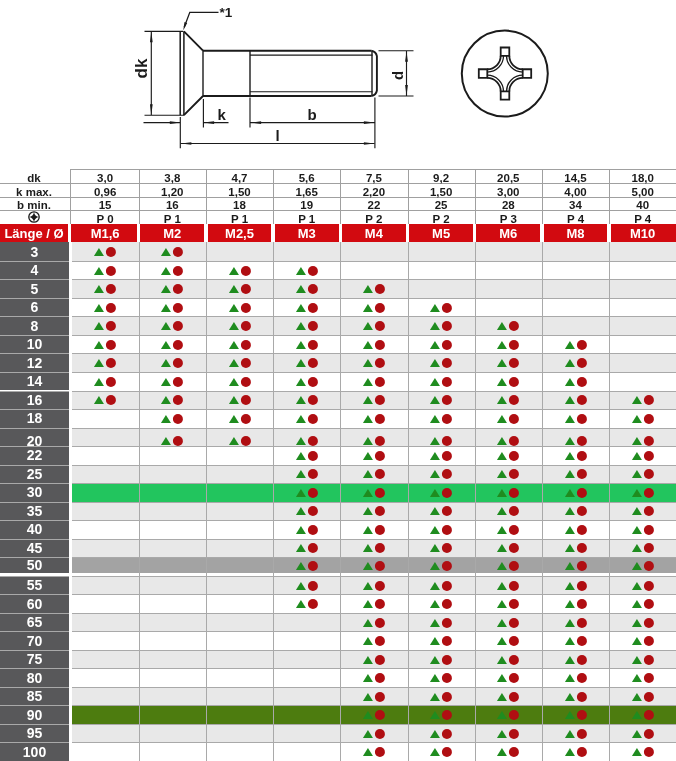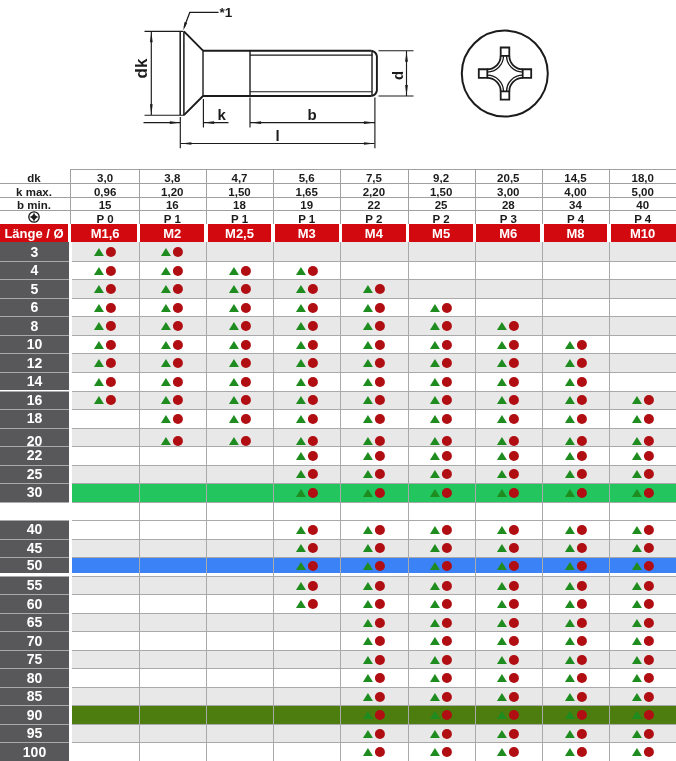--- a/index.html
+++ b/index.html
@@ -640,20 +640,49 @@
 <div class="mk" style="left:575.5px">
         <i class="tri"></i>
         <i class="dot"></i>
       </div>
 <div class="mk" style="left:642.7px">
         <i class="tri"></i>
         <i class="dot"></i>
       </div>
 </div>
 
+<div class="row" style="top:501.65px;height:18.53px;background:#e8e8e8">
+<div class="lab">
+        <span class="labin">35</span>
+      </div>
+<div class="mk" style="left:306.7px">
+        <i class="tri"></i>
+        <i class="dot"></i>
+      </div>
+<div class="mk" style="left:373.9px">
+        <i class="tri"></i>
+        <i class="dot"></i>
+      </div>
+<div class="mk" style="left:441.1px">
+        <i class="tri"></i>
+        <i class="dot"></i>
+      </div>
+<div class="mk" style="left:508.3px">
+        <i class="tri"></i>
+        <i class="dot"></i>
+      </div>
+<div class="mk" style="left:575.5px">
+        <i class="tri"></i>
+        <i class="dot"></i>
+      </div>
+<div class="mk" style="left:642.7px">
+        <i class="tri"></i>
+        <i class="dot"></i>
+      </div>
+</div>
 
 <div class="row" style="top:520.18px;height:18.53px;background:#fff">
 <div class="lab">
         <span class="labin">40</span>
       </div>
 <div class="mk" style="left:306.7px">
         <i class="tri"></i>
         <i class="dot"></i>
       </div>
 <div class="mk" style="left:373.9px">
@@ -701,21 +730,21 @@
 <div class="mk" style="left:575.5px">
         <i class="tri"></i>
         <i class="dot"></i>
       </div>
 <div class="mk" style="left:642.7px">
         <i class="tri"></i>
         <i class="dot"></i>
       </div>
 </div>
 
-<div class="row" style="top:557.23px;height:16px;background:#3b82f6">
+<div class="row" style="top:557.23px;height:16px;background:#a3a3a3">
 <div class="lab">
         <span class="labin">50</span>
       </div>
 <div class="mk" style="left:306.7px">
         <i class="tri"></i>
         <i class="dot"></i>
       </div>
 <div class="mk" style="left:373.9px">
         <i class="tri"></i>
         <i class="dot"></i>

